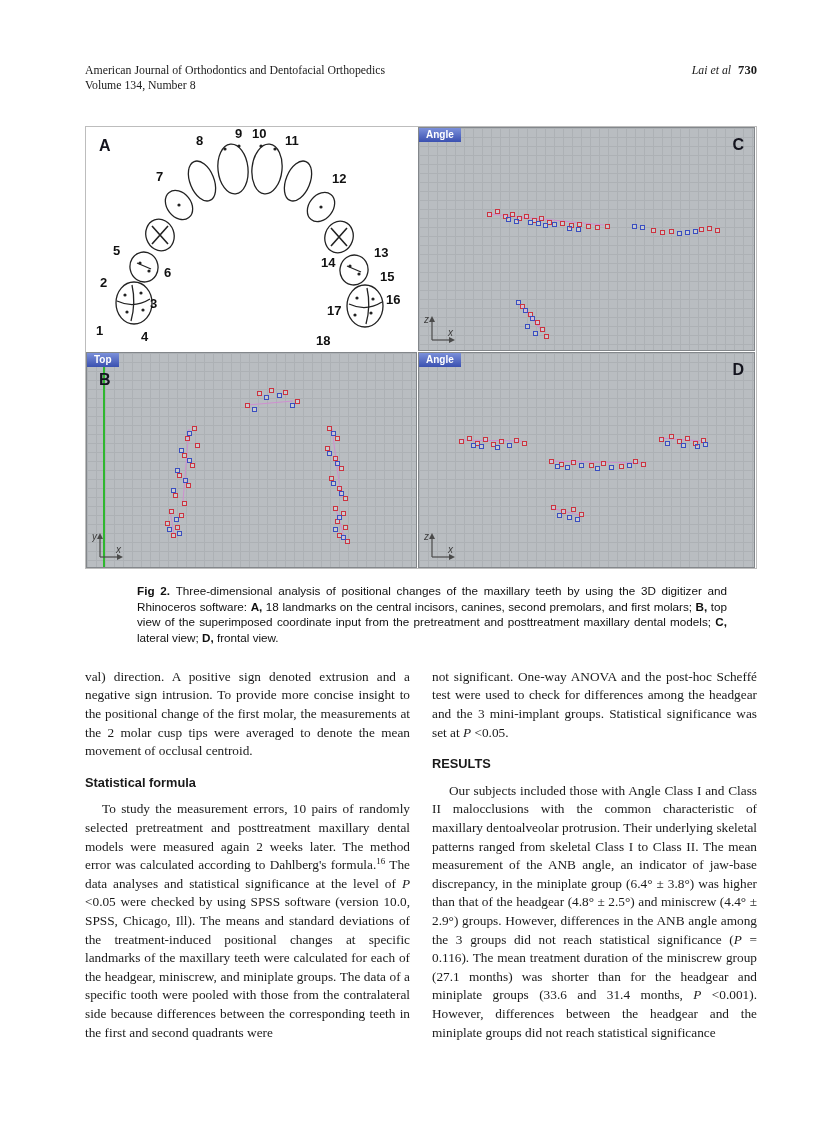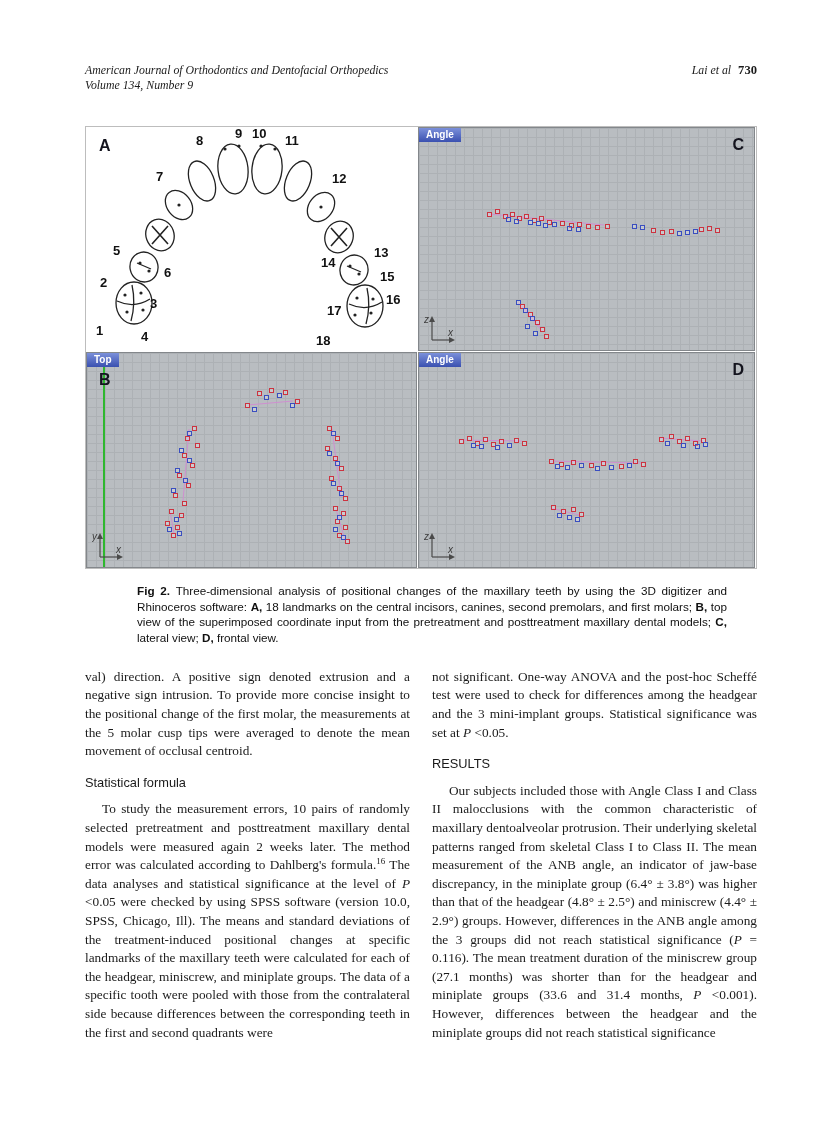--- a/index.html
+++ b/index.html
@@ -2,21 +2,21 @@
 <html style="--pt-red: #cc3340; --pt-blue: #3a4ec0; --conn: #cf8fd0; --tab-bg: #3a50b0; --green: #2eb82e;"><head>
 <meta charset="utf-8">
 <style>
   *{margin:0;padding:0;box-sizing:border-box}
   html,body{background:#ffffff}
   body{width:838px;height:1122px;font-family:"Liberation Serif",serif;color:#1a1a1a;overflow:hidden}
   .page{position:relative;width:838px;height:1122px;padding:63px 81px 0 85px}
 
   
   .hdr{display:flex;justify-content:space-between;align-items:flex-start;font-size:11.8px;line-height:14.5px}
-  .hdr-left{font-style:italic}
+  .hdr-left{}
   .hdr-right{font-style:italic;white-space:nowrap}
   .pgnum{font-style:normal;font-weight:bold;font-size:12.6px;margin-left:7px}
 
   
   .figure{margin-top:34px;width:672px;border:1px solid #bdbdbd;background:#fff;display:grid;grid-template-columns:331px 337px;grid-template-rows:224px 216px;gap:1px}
   .panel{position:relative;overflow:hidden}
   .panel-white{background:#fff}
   .grid-panel{background-color:#b9bdc1;border:1px solid #83878b;
     background-image:linear-gradient(#adb1b5 1px,transparent 1px),linear-gradient(90deg,#adb1b5 1px,transparent 1px);
     background-size:9px 9px}
@@ -44,34 +44,34 @@
   .lm{font:bold 13px "Liberation Sans",sans-serif;fill:#111}
 
   
   .caption{margin:14px 0 0 52px;width:590px;font-family:"Liberation Sans",sans-serif;font-size:11.7px;line-height:15.7px;text-align:justify;color:#101010}
 
   
   .cols{display:flex;gap:22px;margin-top:22px}
   .col{width:325px;font-size:13.3px;line-height:18.6px;text-align:justify}
   .para{text-indent:0}
   .para.indent{text-indent:17px}
-  .subhead{font-family:"Liberation Sans",sans-serif;font-size:12.8px;font-weight:normal;margin:13px 0 8px;text-indent:0}
+  .subhead{font-family:"Liberation Sans",sans-serif;font-size:12.8px;font-weight:bold;margin:13px 0 8px;text-indent:0}
   .seg-bold{font-weight:bold}
   .seg-italic{font-style:italic}
   .seg-sup{vertical-align:super;font-size:0.68em;line-height:0}
 </style>
 </head>
 <body>
 
 <div class="page">
 
   <div class="hdr">
     <div class="hdr-left">
       <div>American Journal of Orthodontics and Dentofacial Orthopedics</div>
-      <div>Volume 134, Number 9</div>
+      <div>Volume 134, Number 8</div>
     </div>
     <div class="hdr-right">
       <span>Lai et al</span><span class="pgnum">730</span>
     </div>
   </div>
 
   <div class="figure">
 
     <div class="panel panel-white">
       <svg class="toothsvg" viewBox="0 0 331 224">
@@ -342,21 +342,21 @@
         <text x="0" y="13">z</text>
         <text x="24" y="26">x</text>
       </svg>
     </div>
   </div>
 
   <p class="caption"><span class="seg-bold">Fig 2. </span><span>Three-dimensional analysis of positional changes of the maxillary teeth by using the 3D digitizer and Rhinoceros software: </span><span class="seg-bold">A,</span><span> 18 landmarks on the central incisors, canines, second premolars, and first molars; </span><span class="seg-bold">B,</span><span> top view of the superimposed coordinate input from the pretreatment and posttreatment maxillary dental models; </span><span class="seg-bold">C,</span><span> lateral view; </span><span class="seg-bold">D,</span><span> frontal view.</span></p>
 
   <div class="cols">
     <div class="col">
-      <p class="para"><span>val) direction. A positive sign denoted extrusion and a negative sign intrusion. To provide more concise insight to the positional change of the first molar, the measurements at the 5 molar cusp tips were averaged to denote the mean movement of occlusal centroid.</span></p>
+      <p class="para"><span>val) direction. A positive sign denoted extrusion and a negative sign intrusion. To provide more concise insight to the positional change of the first molar, the measurements at the 2 molar cusp tips were averaged to denote the mean movement of occlusal centroid.</span></p>
       <h3 class="subhead">Statistical formula</h3>
       <p class="para indent"><span>To study the measurement errors, 10 pairs of randomly selected pretreatment and posttreatment maxillary dental models were measured again 2 weeks later. The method error was calculated according to Dahlberg's formula.</span><span class="seg-sup">16</span><span> The data analyses and statistical significance at the level of </span><span class="seg-italic">P</span><span> &lt;0.05 were checked by using SPSS software (version 10.0, SPSS, Chicago, Ill). The means and standard deviations of the treatment-induced positional changes at specific landmarks of the maxillary teeth were calculated for each of the headgear, miniscrew, and miniplate groups. The data of a specific tooth were pooled with those from the contralateral side because differences between the corresponding teeth in the first and second quadrants were</span></p>
     </div>
     <div class="col">
       <p class="para"><span>not significant. One-way ANOVA and the post-hoc Scheffé test were used to check for differences among the headgear and the 3 mini-implant groups. Statistical significance was set at </span><span class="seg-italic">P</span><span> &lt;0.05.</span></p>
       <h3 class="subhead">RESULTS</h3>
       <p class="para indent"><span>Our subjects included those with Angle Class I and Class II malocclusions with the common characteristic of maxillary dentoalveolar protrusion. Their underlying skeletal patterns ranged from skeletal Class I to Class II. The mean measurement of the ANB angle, an indicator of jaw-base discrepancy, in the miniplate group (6.4° ± 3.8°) was higher than that of the headgear (4.8° ± 2.5°) and miniscrew (4.4° ± 2.9°) groups. However, differences in the ANB angle among the 3 groups did not reach statistical significance (</span><span class="seg-italic">P</span><span> = 0.116). The mean treatment duration of the miniscrew group (27.1 months) was shorter than for the headgear and miniplate groups (33.6 and 31.4 months, </span><span class="seg-italic">P</span><span> &lt;0.001). However, differences between the headgear and the miniplate groups did not reach statistical significance</span></p>
     </div>
   </div>
 

